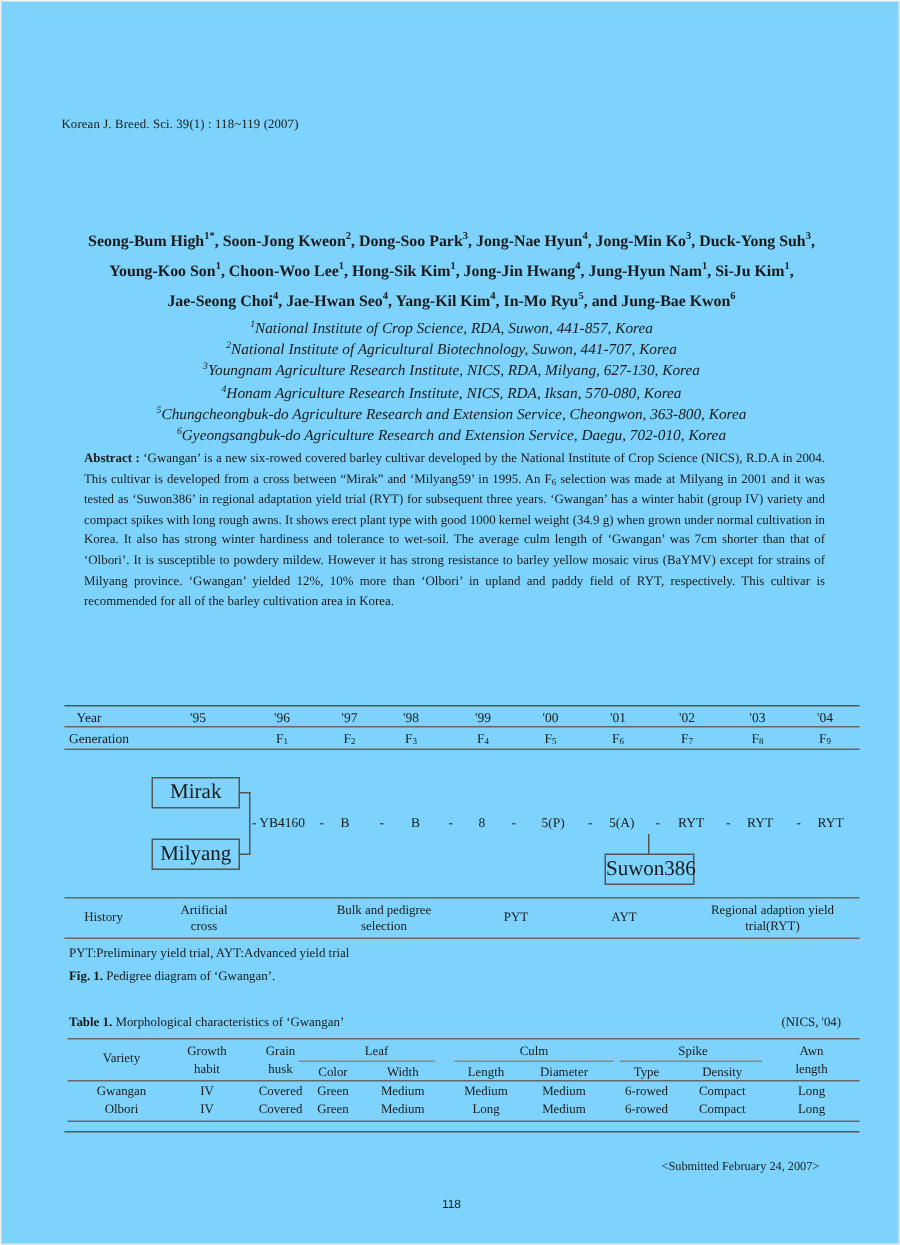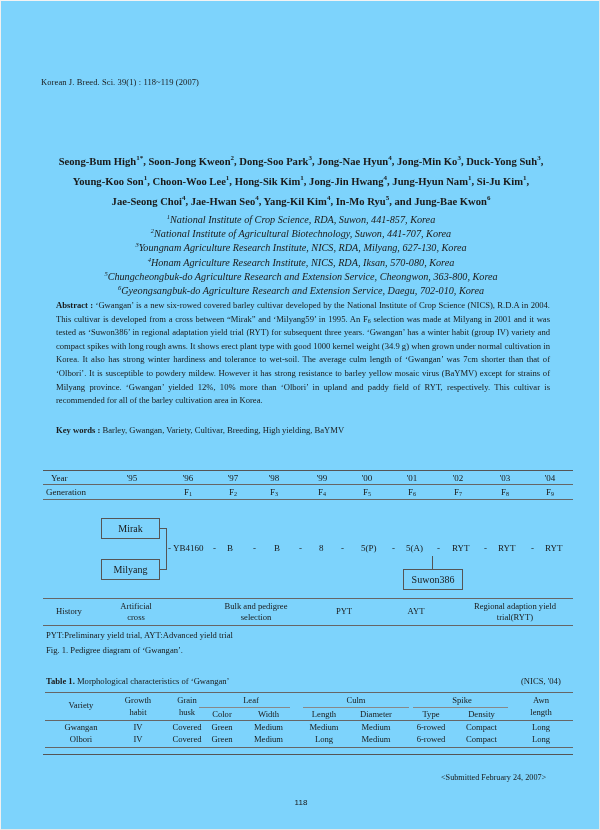--- a/index.html
+++ b/index.html
@@ -37,30 +37,30 @@
   .keywords { left: 55px; top: 424px; font-size: 8.6px; }
   .keywords b { font-weight: bold; }
 
   
   .rule { position: absolute; height: 0; border-top: 1px solid #666; }
   .rule.thick { border-top: 1.5px solid #555; }
   .ytab { position: absolute; font-size: 9px; text-align: center; width: 40px; }
   .ytab sub { font-size: 6px; vertical-align: -1px; line-height: 0; }
   .yhead { position: absolute; font-size: 9px; left: 50px; }
   .pbox {
-    position: absolute; border: 1px solid #555; font-size: 10px; text-align: center;
+    position: absolute; border: 1px solid #555; font-size: 14px; text-align: center;
     line-height: 19px; height: 19px;
   }
   .bracket { position: absolute; border: 1px solid #555; border-left: none; }
   .chain { position: absolute; top: 542px; font-size: 9px; }
   .vline { position: absolute; border-left: 1px solid #555; width: 0; }
   .hist { position: absolute; font-size: 8.6px; text-align: center; line-height: 10.5px; }
   .note { left: 45px; top: 629px; font-size: 8.6px; }
   .figcap { left: 45px; top: 644px; font-size: 8.6px; }
-  .figcap b { font-weight: normal; }
+  .figcap b { font-weight: bold; }
 
   
   .tcap { left: 45px; top: 675px; font-size: 8.6px; }
   .tcap b { font-weight: bold; }
   .tsrc { left: 520px; top: 675px; font-size: 8.6px; }
   .tcell { position: absolute; font-size: 8.6px; text-align: center; }
 
   .corr { left: 44px; top: 757px; font-size: 8.2px; }
   .submitted { left: 440px; top: 772px; font-size: 8.2px; }
   .pageno { left: 0; width: 600px; text-align: center; top: 797px; font-size: 8px; font-family: "Liberation Sans", "DejaVu Sans", sans-serif; }
@@ -98,21 +98,20 @@
     <div><sup>1</sup><span>National Institute of Crop Science, RDA, Suwon, 441-857, Korea</span></div>
     <div><sup>2</sup><span>National Institute of Agricultural Biotechnology, Suwon, 441-707, Korea</span></div>
     <div><sup>3</sup><span>Youngnam Agriculture Research Institute, NICS, RDA, Milyang, 627-130, Korea</span></div>
     <div><sup>4</sup><span>Honam Agriculture Research Institute, NICS, RDA, Iksan, 570-080, Korea</span></div>
     <div><sup>5</sup><span>Chungcheongbuk-do Agriculture Research and Extension Service, Cheongwon, 363-800, Korea</span></div>
     <div><sup>6</sup><span>Gyeongsangbuk-do Agriculture Research and Extension Service, Daegu, 702-010, Korea</span></div>
   </div>
 
   <div class="abs abstract"><b>Abstract :</b><span> ‘Gwangan’ is a new six-rowed covered barley cultivar developed by the National Institute of Crop Science (NICS), R.D.A in 2004. This cultivar is developed from a cross between “Mirak” and ‘Milyang59’ in 1995. An F</span><sub>6</sub><span> selection was made at Milyang in 2001 and it was tested as ‘Suwon386’ in regional adaptation yield trial (RYT) for subsequent three years. ‘Gwangan’ has a winter habit (group IV) variety and compact spikes with long rough awns. It shows erect plant type with good 1000 kernel weight (34.9 g) when grown under normal cultivation in Korea. It also has strong winter hardiness and tolerance to wet-soil. The average culm length of ‘Gwangan’ was 7cm shorter than that of ‘Olbori’. It is susceptible to powdery mildew. However it has strong resistance to barley yellow mosaic virus (BaYMV) except for strains of Milyang province. ‘Gwangan’ yielded 12%, 10% more than ‘Olbori’ in upland and paddy field of RYT, respectively. This cultivar is recommended for all of the barley cultivation area in Korea.</span></div>
 
-  <div class="abs keywords"><b>Key words :</b><span> Barley, Gwangan, Variety, Cultivar, Breeding, High yielding, BaYMV</span></div>
 
   <div>
     <div class="rule thick" style="left:42px; width:530px; top:469px;"></div>
     <div class="yhead" style="top:472px;">Year</div>
     <div class="ytab" style="left:111px; top:472px;">'95</div>
     <div class="ytab" style="left:167px; top:472px;">'96</div>
     <div class="ytab" style="left:212px; top:472px;">'97</div>
     <div class="ytab" style="left:253px; top:472px;">'98</div>
     <div class="ytab" style="left:301px; top:472px;">'99</div>
     <div class="ytab" style="left:346px; top:472px;">'00</div>

